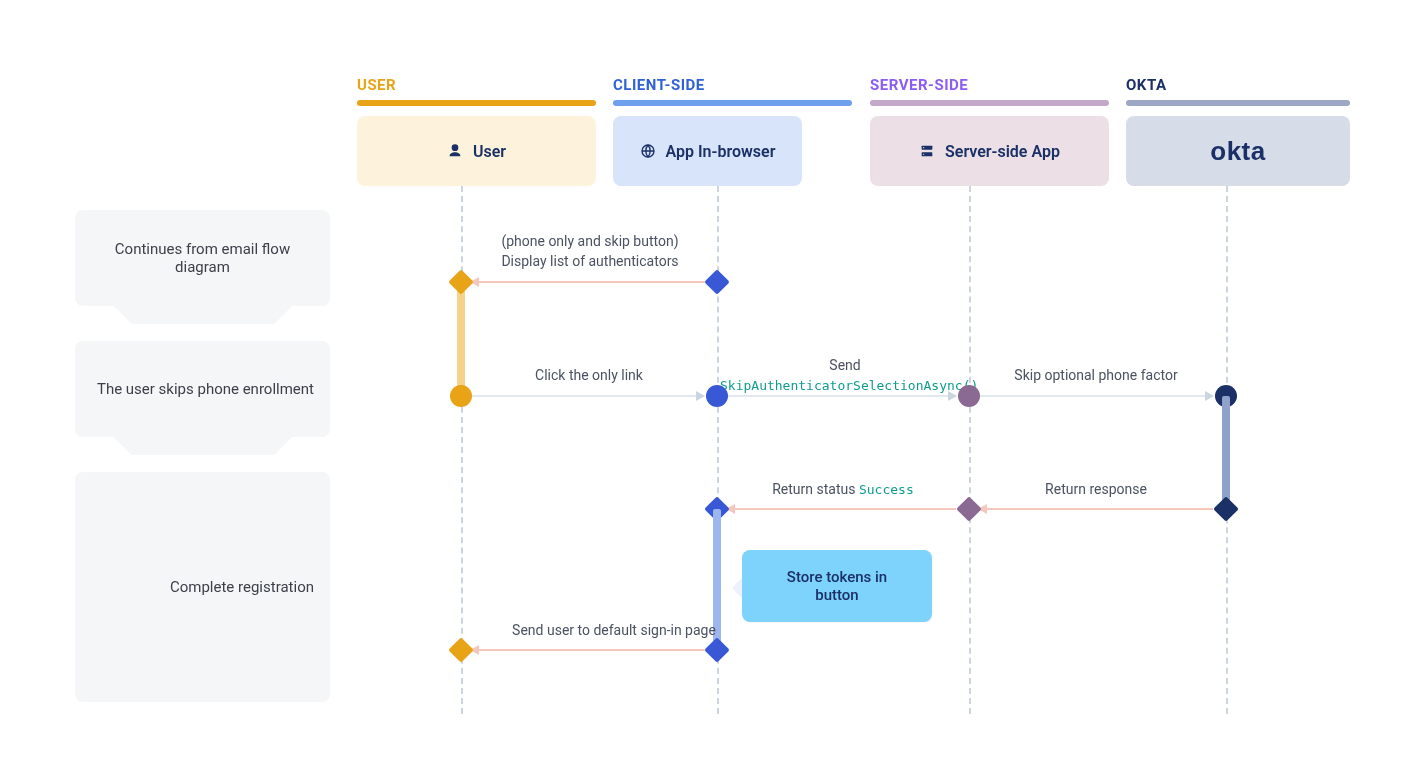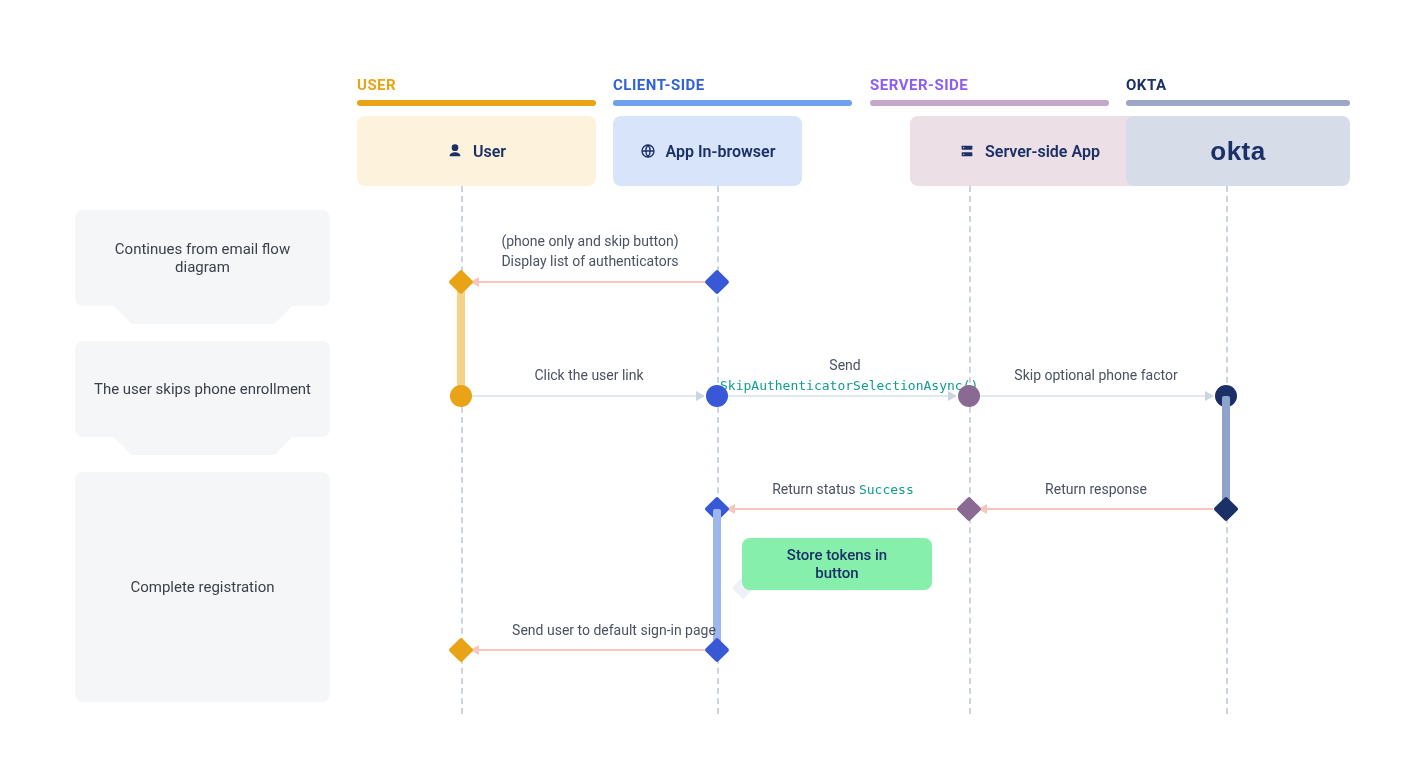--- a/index.html
+++ b/index.html
@@ -52,21 +52,21 @@
       border-left: 2px dashed #cbd5e1;
     }
     .step-card {
       position: absolute;
       left: 75px;
       width: 255px;
       background: #f5f6f7;
       border-radius: 8px;
       display: flex;
       align-items: center;
-      justify-content: center;
+      justify-content: flex-end;
       padding: 20px 16px;
       text-align: center;
       font-size: 15px;
       color: #3a3f4a;
     }
     .step-chevron {
       position: absolute;
       left: 75px;
       width: 255px;
       height: 18px;
@@ -131,28 +131,29 @@
       text-align: center;
       line-height: 1.4;
     }
     .code {
       font-family: ui-monospace, Menlo, Consolas, monospace;
       color: #0f9d8f;
       font-size: 13px;
     }
     .note-box {
       position: absolute;
-      background: #86efac;
+      background: #7dd3fc;
       border-radius: 8px;
-      padding: 8px 20px;
+      padding: 18px 20px;
       color: #1a3066;
       font-size: 15px;
       text-align: center;
       font-weight: 500;
       box-shadow: 1px 1px 2px rgba(0,0,0,0.04);
+      margin-top: 12px;
     }
     .note-tail {
       position: absolute;
       width: 16px;
       height: 16px;
       background: #eef1f9;
       transform: rotate(45deg);
       border-bottom-left-radius: 3px;
     }
     .okta-logo {
@@ -183,21 +184,21 @@
   <div class="lane-box" style="left:613px;width:189px;background:#d8e4f9;color:#1a3066">
     <svg class="ico" viewBox="0 0 24 24" fill="none" stroke="#1a3066" stroke-width="2">
         <circle cx="12" cy="12" r="9"></circle>
         <path d="M3 12h18M12 3a14 14 0 010 18M12 3a14 14 0 000 18"></path>
       </svg>
     <span>App In-browser</span>
   </div>
 
   <div class="lane-header" style="left:870px;color:#8b5cf6">SERVER-SIDE</div>
   <div class="lane-bar" style="left:870px;width:239px;background:#c4a8c9"></div>
-  <div class="lane-box" style="left:910px;width:239px;background:#ecdfe6;color:#1a3066">
+  <div class="lane-box" style="left:870px;width:239px;background:#ecdfe6;color:#1a3066">
     <svg class="ico" viewBox="0 0 24 24" fill="#1a3066">
         <rect x="4" y="4" width="16" height="6" rx="1"></rect>
         <rect x="4" y="14" width="16" height="6" rx="1"></rect>
         <circle cx="7" cy="7" r="1" fill="#ecdfe6"></circle>
         <circle cx="7" cy="17" r="1" fill="#ecdfe6"></circle>
       </svg>
     <span>Server-side App</span>
   </div>
 
   <div class="lane-header" style="left:1126px;color:#1a3066">OKTA</div>
@@ -230,21 +231,21 @@
   <div class="arrow-head left" style="left:470px;top:282px"></div>
   <div class="msg-label" style="left:470px;top:232px;width:240px">
     <div>(phone only and skip button)</div>
     <div>Display list of authenticators</div>
   </div>
   <div class="diamond" style="left:461px;top:282px;background:#e8a317"></div>
   <div class="diamond" style="left:717px;top:282px;background:#3858d6"></div>
 
   <div class="arrow-line" style="left:472px;top:395px;width:232px"></div>
   <div class="arrow-head right" style="left:696px;top:396px"></div>
-  <div class="msg-label" style="left:474px;top:366px;width:230px">Click the user link</div>
+  <div class="msg-label" style="left:474px;top:366px;width:230px">Click the only link</div>
 
   <div class="arrow-line" style="left:728px;top:395px;width:228px"></div>
   <div class="arrow-head right" style="left:948px;top:396px"></div>
   <div class="msg-label" style="left:720px;top:356px;width:250px">
     <div>Send</div>
     <span class="code">SkipAuthenticatorSelectionAsync()</span>
   </div>
 
   <div class="arrow-line" style="left:980px;top:395px;width:232px"></div>
   <div class="arrow-head right" style="left:1205px;top:396px"></div>

